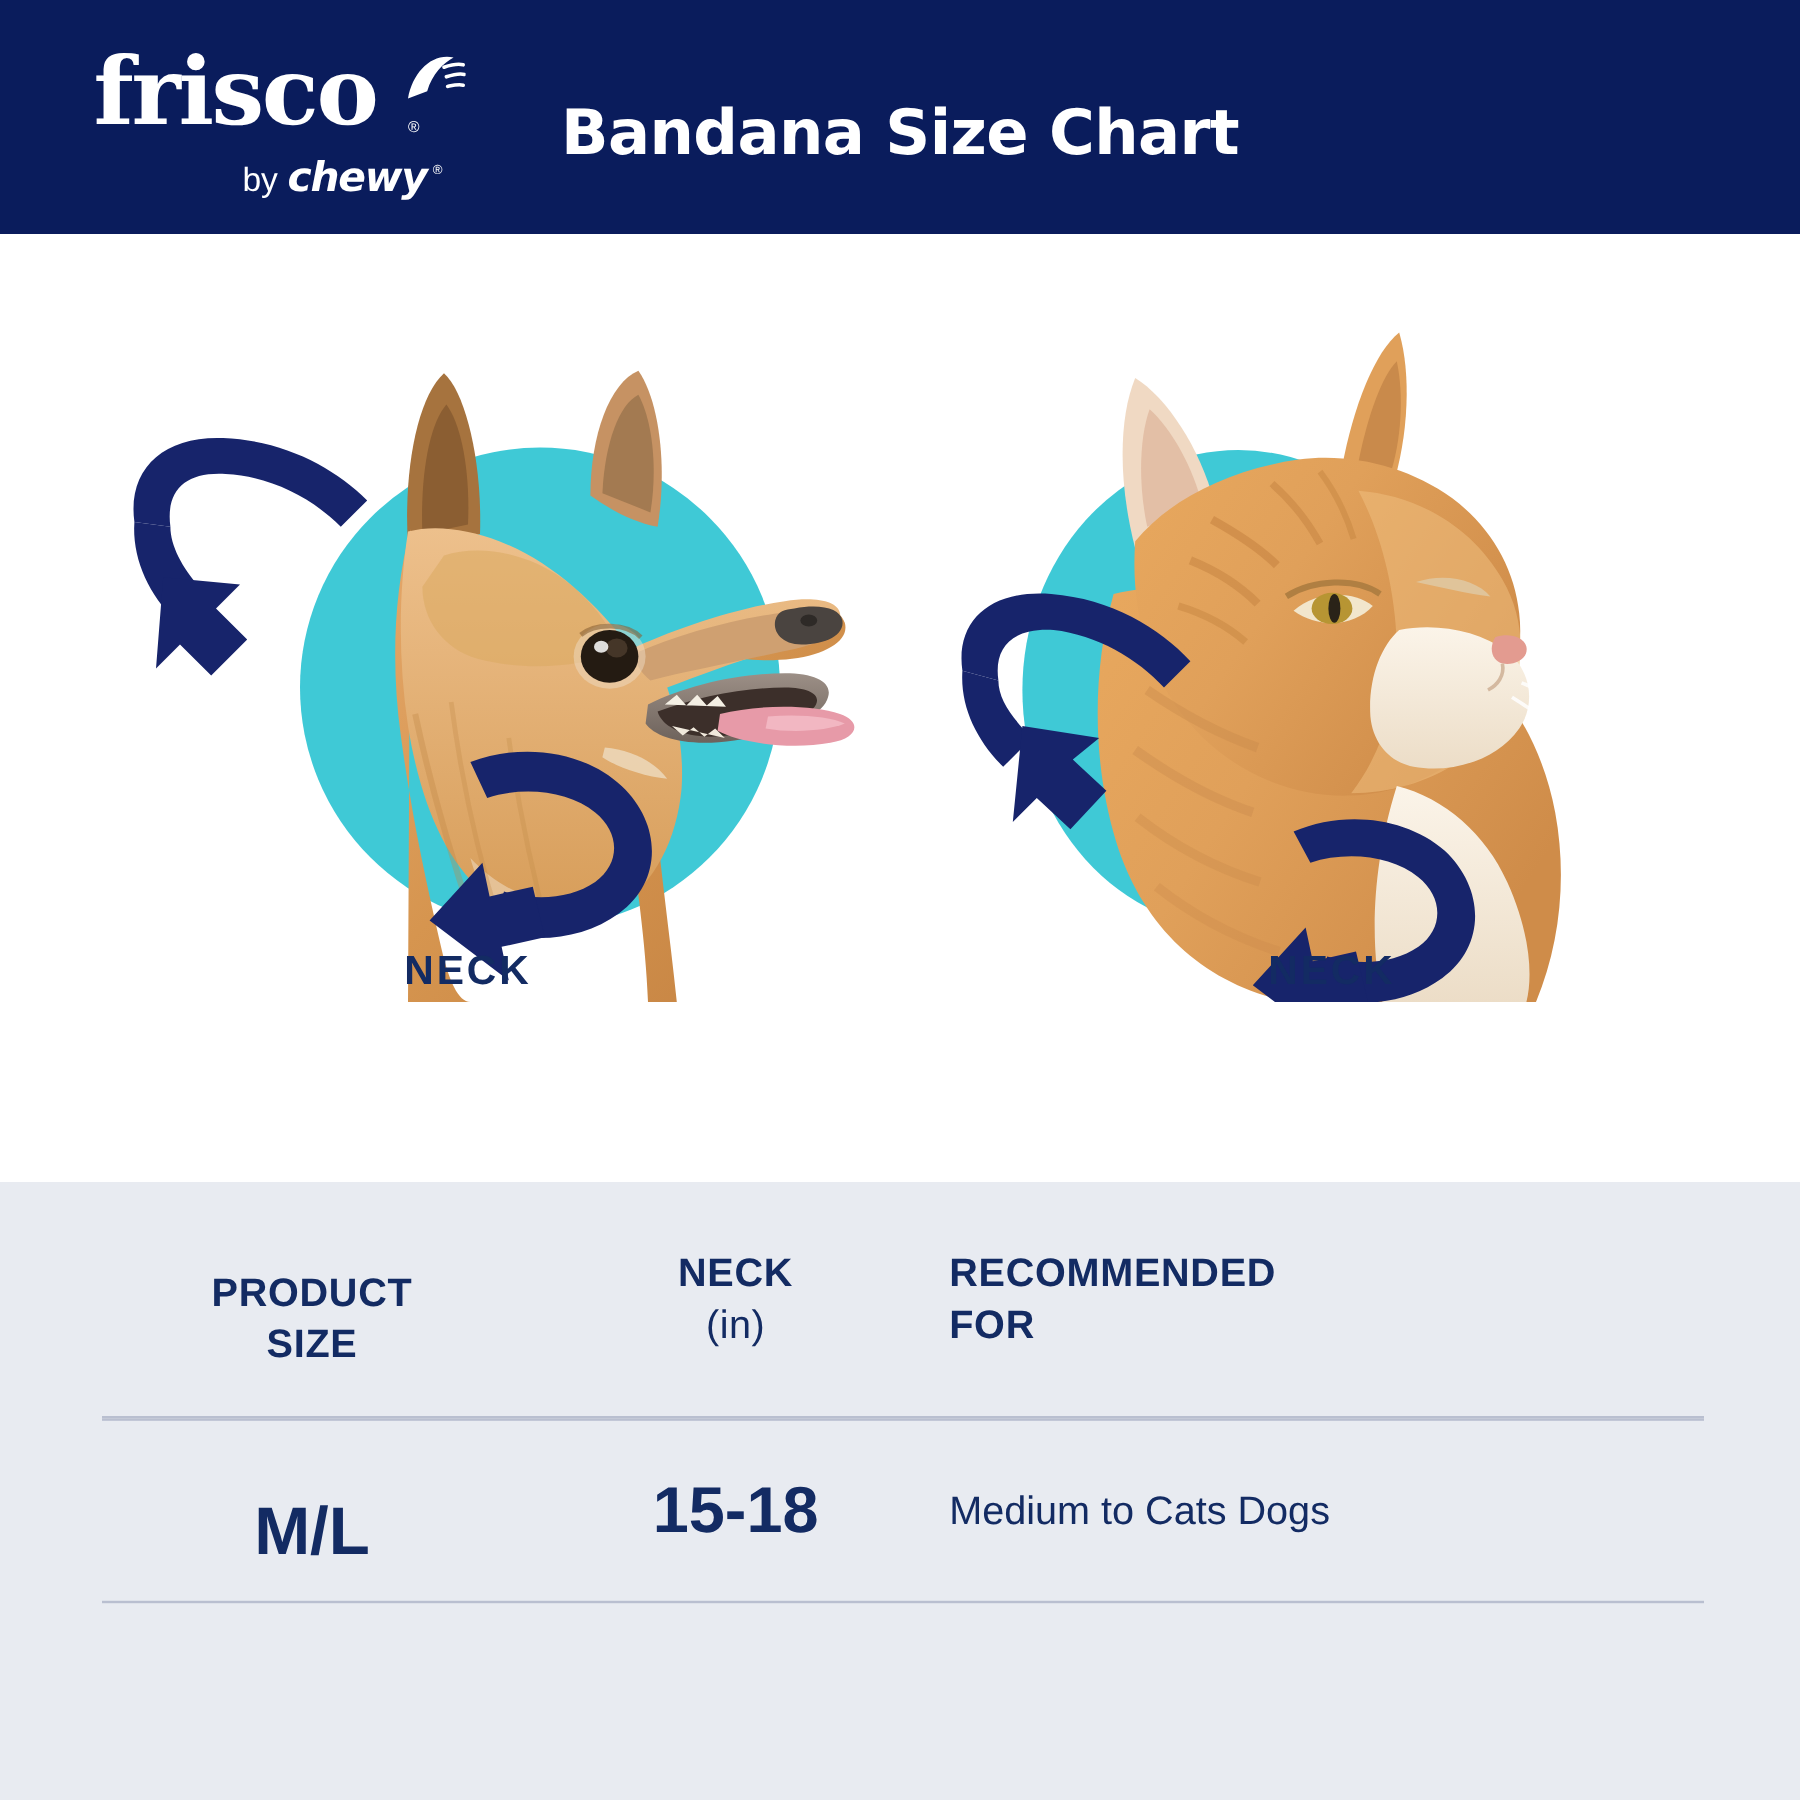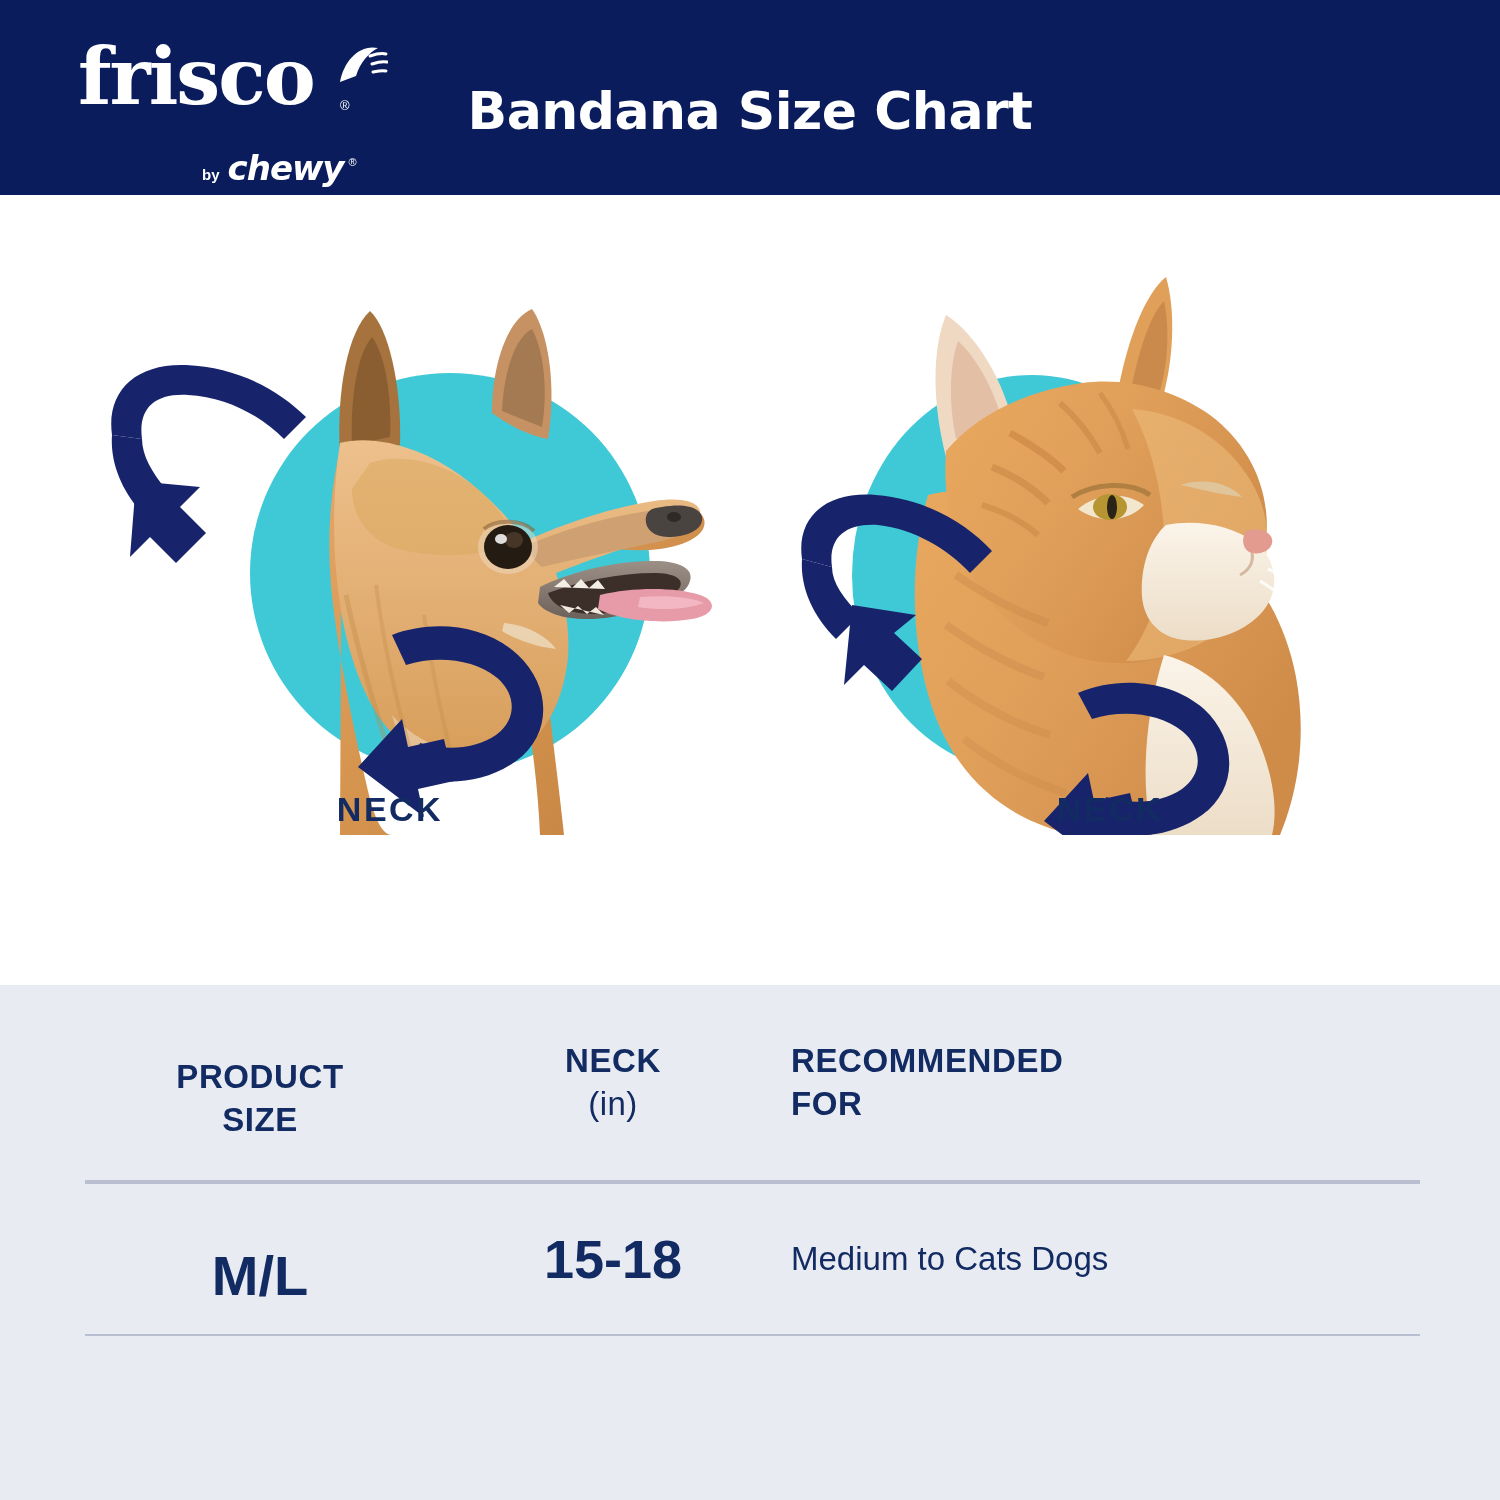--- a/index.html
+++ b/index.html
@@ -67,33 +67,32 @@
   }
   .brand-sub {
     position: absolute;
     left: 130px;
     top: 92px;
     display: flex;
     align-items: baseline;
     gap: 8px;
   }
   .brand-by {
-    font-size: 15px;
-    font-weight: 700;
+    font-size: 28px;
+    font-weight: 400;
     color: #ffffff;
     font-family: "Liberation Sans", sans-serif;
   }
   .brand-chewy {
     font-size: 34px;
     font-weight: 700;
     font-style: italic;
     letter-spacing: -1px;
     color: #ffffff;
     font-family: "DejaVu Sans", sans-serif;
-    margin-top: 20px;
   }
   .brand-chewy-reg {
     font-size: 11px;
     color: #ffffff;
     position: relative;
     top: -14px;
     left: -3px;
   }
 
   .page-title {

